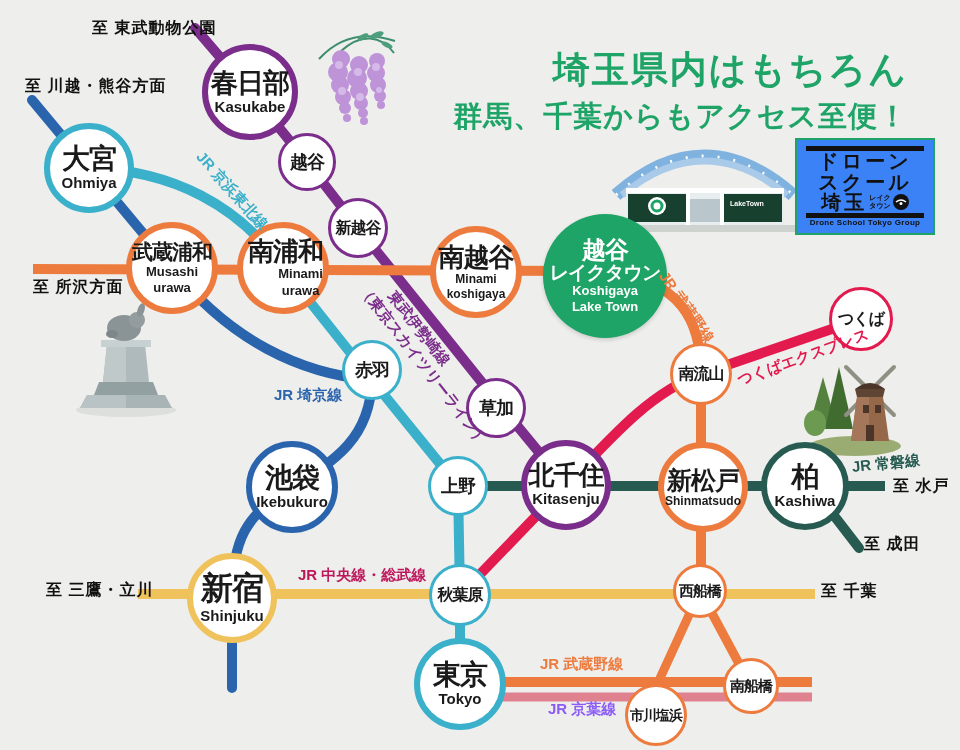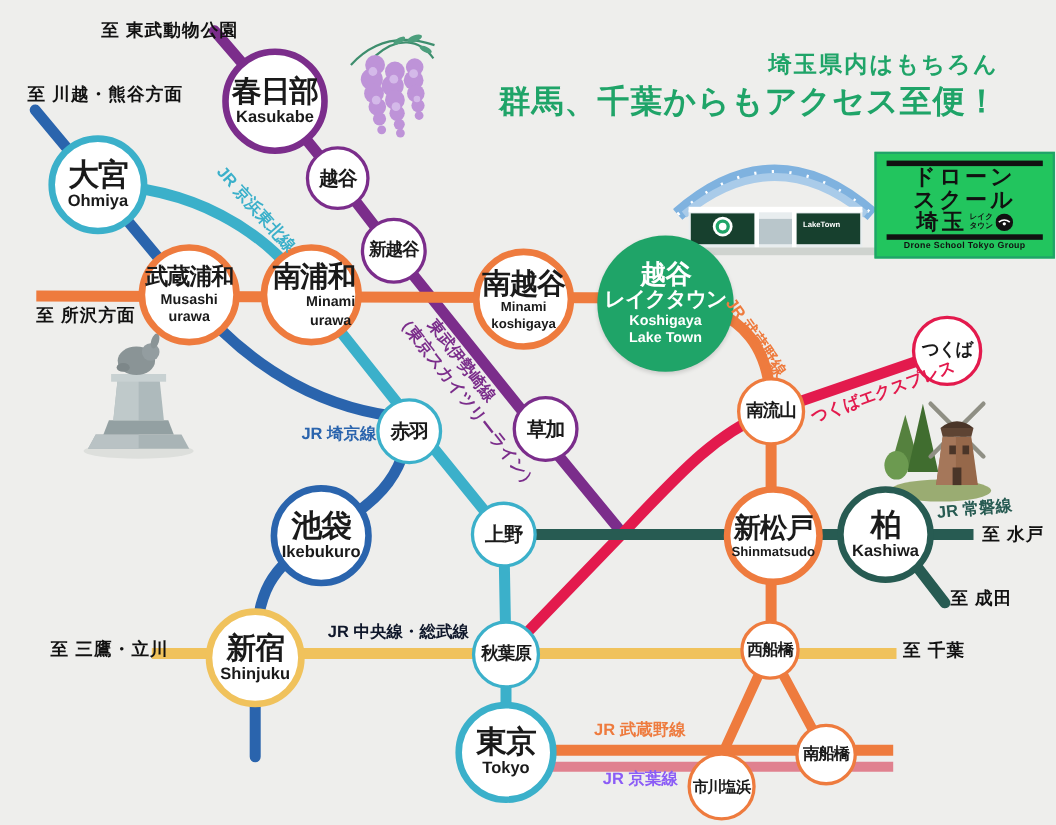--- a/index.html
+++ b/index.html
@@ -10,23 +10,23 @@
   .station{position:absolute;background:#fff;border-radius:50%;display:flex;flex-direction:column;
            align-items:center;justify-content:center;text-align:center;color:#1a1a1a;z-index:30;
            box-sizing:border-box;}
   .station .k{font-weight:700;line-height:1.04;letter-spacing:-1px;white-space:nowrap;}
   .station .r{font-weight:700;line-height:1.08;margin-top:2px;white-space:nowrap;}
   .line-label{position:absolute;font-weight:700;font-size:15px;white-space:nowrap;z-index:35;
               transform-origin:0 0;line-height:1.25;}
   .edge-label{position:absolute;font-weight:700;font-size:16px;color:#111;white-space:nowrap;
               z-index:35;letter-spacing:1px;}
   .headline{position:absolute;top:44px;right:52px;text-align:right;font-weight:900;z-index:40;line-height:1.4;}
-  .headline .h1{font-size:21px;letter-spacing:2px;}
+  .headline .h1{font-size:37px;letter-spacing:2px;}
   .headline .h2{font-size:29px;letter-spacing:1px;}
-  .logo{position:absolute;left:795px;top:138px;width:164px;height:97px;background:#22c55e;z-index:40;
+  .logo{position:absolute;left:795px;top:138px;width:140px;height:97px;background:#3b82f6;z-index:40;
         display:flex;flex-direction:column;align-items:center;justify-content:space-between;
         padding:6px 9px;box-sizing:border-box;}
   .logo .bar{width:100%;height:5px;background:#111;}
   .logo .t{font-weight:900;font-size:20px;letter-spacing:3px;color:#111;line-height:1;}
   .logo .row{display:flex;align-items:center;gap:2px;color:#111;}
   .logo .stack{font-size:7px;font-weight:900;line-height:1.1;text-align:left;}
   .logo .foot{font-size:8px;font-weight:700;color:#111;letter-spacing:0.3px;white-space:nowrap;}
 </style>
 </head>
 <body>
@@ -203,54 +203,60 @@
         <div class="r" style="font-size: 13px;">Koshigaya</div>
         <div class="r" style="font-size: 13px;">Lake Town</div>
       </div>
     </div>
     <div class="station major" style="left: 246px; top: 441px; width: 92px; height: 92px; border: 6px solid rgb(42, 100, 173);">
       <div class="k" style="font-size: 28px;">池袋</div>
       <div>
         <div class="r" style="font-size: 15px;">Ikebukuro</div>
       </div>
     </div>
+    <div class="station major" style="left: 521px; top: 440px; width: 90px; height: 90px; border: 6px solid rgb(123, 45, 139);">
+      <div class="k" style="font-size: 26px;">北千住</div>
+      <div>
+        <div class="r" style="font-size: 15px;">Kitasenju</div>
+      </div>
+    </div>
     <div class="station major" style="left: 658px; top: 442px; width: 90px; height: 90px; border: 6px solid rgb(238, 123, 62);">
       <div class="k" style="font-size: 25px;">新松戸</div>
       <div>
         <div class="r" style="font-size: 12px;">Shinmatsudo</div>
       </div>
     </div>
     <div class="station major" style="left: 761px; top: 442px; width: 88px; height: 88px; border: 6px solid rgb(39, 91, 82);">
       <div class="k" style="font-size: 28px;">柏</div>
       <div>
         <div class="r" style="font-size: 15px;">Kashiwa</div>
       </div>
     </div>
     <div class="station major" style="left: 187px; top: 553px; width: 90px; height: 90px; border: 6px solid rgb(240, 194, 92);">
-      <div class="k" style="font-size: 27px;">新宿</div>
+      <div class="k" style="font-size: 32px;">新宿</div>
       <div>
         <div class="r" style="font-size: 15px;">Shinjuku</div>
       </div>
     </div>
     <div class="station major" style="left: 414px; top: 638px; width: 92px; height: 92px; border: 6px solid rgb(59, 176, 202);">
       <div class="k" style="font-size: 28px;">東京</div>
       <div>
         <div class="r" style="font-size: 15px;">Tokyo</div>
       </div>
     </div>
     <div class="station minor" style="left: 278px; top: 133px; width: 58px; height: 58px; border: 3px solid rgb(123, 45, 139);">
       <div class="k" style="font-size: 18px;">越谷</div>
     </div>
     <div class="station minor" style="left: 328px; top: 198px; width: 60px; height: 60px; border: 3px solid rgb(123, 45, 139);">
       <div class="k" style="font-size: 16px;">新越谷</div>
     </div>
-    <div class="station minor" style="left: 342px; top: 362px; width: 60px; height: 60px; border: 3px solid rgb(59, 176, 202);">
+    <div class="station minor" style="left: 342px; top: 340px; width: 60px; height: 60px; border: 3px solid rgb(59, 176, 202);">
       <div class="k" style="font-size: 18px;">赤羽</div>
     </div>
-    <div class="station minor" style="left: 466px; top: 360px; width: 60px; height: 60px; border: 3px solid rgb(123, 45, 139);">
+    <div class="station minor" style="left: 466px; top: 378px; width: 60px; height: 60px; border: 3px solid rgb(123, 45, 139);">
       <div class="k" style="font-size: 18px;">草加</div>
     </div>
     <div class="station minor" style="left: 670px; top: 343px; width: 62px; height: 62px; border: 3px solid rgb(238, 123, 62);">
       <div class="k" style="font-size: 16px;">南流山</div>
     </div>
     <div class="station minor" style="left: 829px; top: 287px; width: 64px; height: 64px; border: 3px solid rgb(227, 26, 77);">
       <div class="k" style="font-size: 16px;">つくば</div>
     </div>
     <div class="station minor" style="left: 428px; top: 456px; width: 60px; height: 60px; border: 3px solid rgb(59, 176, 202);">
       <div class="k" style="font-size: 18px;">上野</div>
@@ -279,21 +285,21 @@
     </div>
     <div class="line-label" style="left: 735px; top: 372px; color: rgb(227, 26, 77); transform: rotate(-20deg);">
       <div>つくばエクスプレス</div>
     </div>
     <div class="line-label" style="left: 851px; top: 458px; color: rgb(39, 91, 82); transform: rotate(-6deg);">
       <div>JR 常磐線</div>
     </div>
     <div class="line-label" style="left: 274px; top: 386px; color: rgb(42, 100, 173);">
       <div>JR 埼京線</div>
     </div>
-    <div class="line-label" style="left: 298px; top: 566px; color: #0f172a;">
+    <div class="line-label" style="left: 298px; top: 566px; color: #be185d;">
       <div>JR 中央線・総武線</div>
     </div>
     <div class="line-label" style="left: 540px; top: 655px; color: rgb(238, 123, 62);">
       <div>JR 武蔵野線</div>
     </div>
     <div class="line-label" style="left: 548px; top: 700px; color: #8b5cf6;">
       <div>JR 京葉線</div>
     </div>
     <div class="edge-label" style="left: 92px; top: 18px;">至 東武動物公園</div>
     <div class="edge-label" style="left: 25px; top: 76px;">至 川越・熊谷方面</div>

